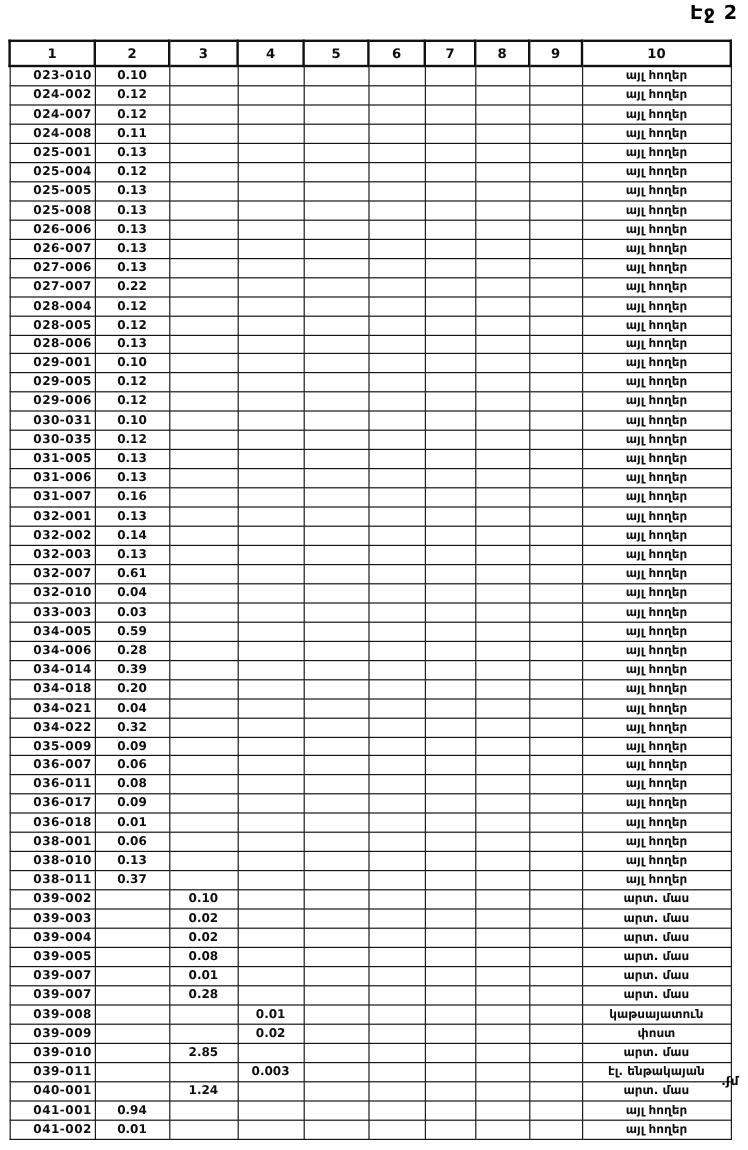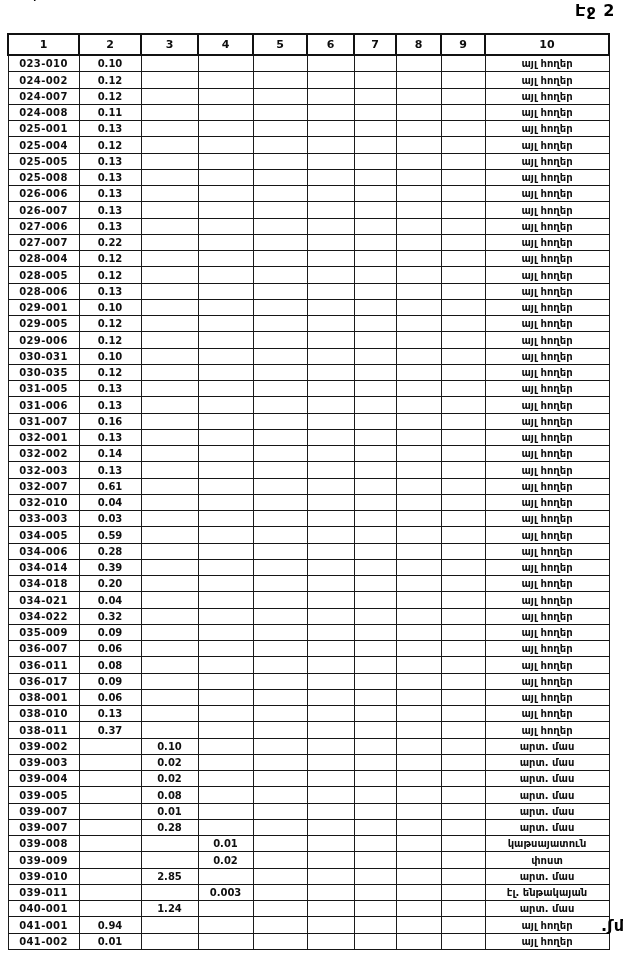--- a/index.html
+++ b/index.html
@@ -14,22 +14,22 @@
 
   .corner-mark {
     position: absolute; left: 33px; top: -6px;
     font-size: 13px; font-weight: 700; color:#000;
   }
   .page-label {
     position: absolute; left: 575px; top: 1px;
     font-size: 16px; font-weight: 700; letter-spacing: 1px; color:#000;
   }
   .margin-note {
-    position: absolute; left: 601px; top: 916px;
-    font-size: 16px; font-weight: 700; color:#000;
+    position: absolute; left: 601px; top: 896px;
+    font-size: 10px; font-weight: 700; color:#000;
     letter-spacing: 0px; white-space: nowrap;
   }
 
   .table-wrap { position: absolute; left: 7px; top: 33px; }
 
   table.scan {
     border-collapse: collapse;
     table-layout: fixed;
     width: 601px;
     height: 917px;
@@ -62,21 +62,21 @@
     border-top: 1.8px solid #161616;
     border-bottom: 1.8px solid #161616;
     font-size: 10px;
     font-weight: 700;
     padding: 0 2px;
     white-space: nowrap;
     overflow: hidden;
     vertical-align: middle;
     color: #101010;
   }
-  td.col-code { text-align: center; padding-left: 3px; letter-spacing: 0.4px; }
+  td.col-code { text-align: right; padding-left: 3px; letter-spacing: 0.4px; }
   td.col-num  { text-align: center; }
   td.col-desc { text-align: center; padding-left: 4px; }
 </style>
 </head>
 <body>
 
 <div class="page">
 
   <span class="corner-mark">’</span>
 
@@ -573,20 +573,32 @@
             <td class="col-num"></td>
             <td class="col-num"></td>
             <td class="col-num"></td>
             <td class="col-num"></td>
             <td class="col-num"></td>
             <td class="col-num"></td>
             <td class="col-num"></td>
             <td class="col-desc">այլ հողեր</td>
           </tr>
           <tr>
+            <td class="col-code">036-018</td>
+            <td class="col-num">0.01</td>
+            <td class="col-num"></td>
+            <td class="col-num"></td>
+            <td class="col-num"></td>
+            <td class="col-num"></td>
+            <td class="col-num"></td>
+            <td class="col-num"></td>
+            <td class="col-num"></td>
+            <td class="col-desc">այլ հողեր</td>
+          </tr>
+          <tr>
             <td class="col-code">038-001</td>
             <td class="col-num">0.06</td>
             <td class="col-num"></td>
             <td class="col-num"></td>
             <td class="col-num"></td>
             <td class="col-num"></td>
             <td class="col-num"></td>
             <td class="col-num"></td>
             <td class="col-num"></td>
             <td class="col-desc">այլ հողեր</td>

